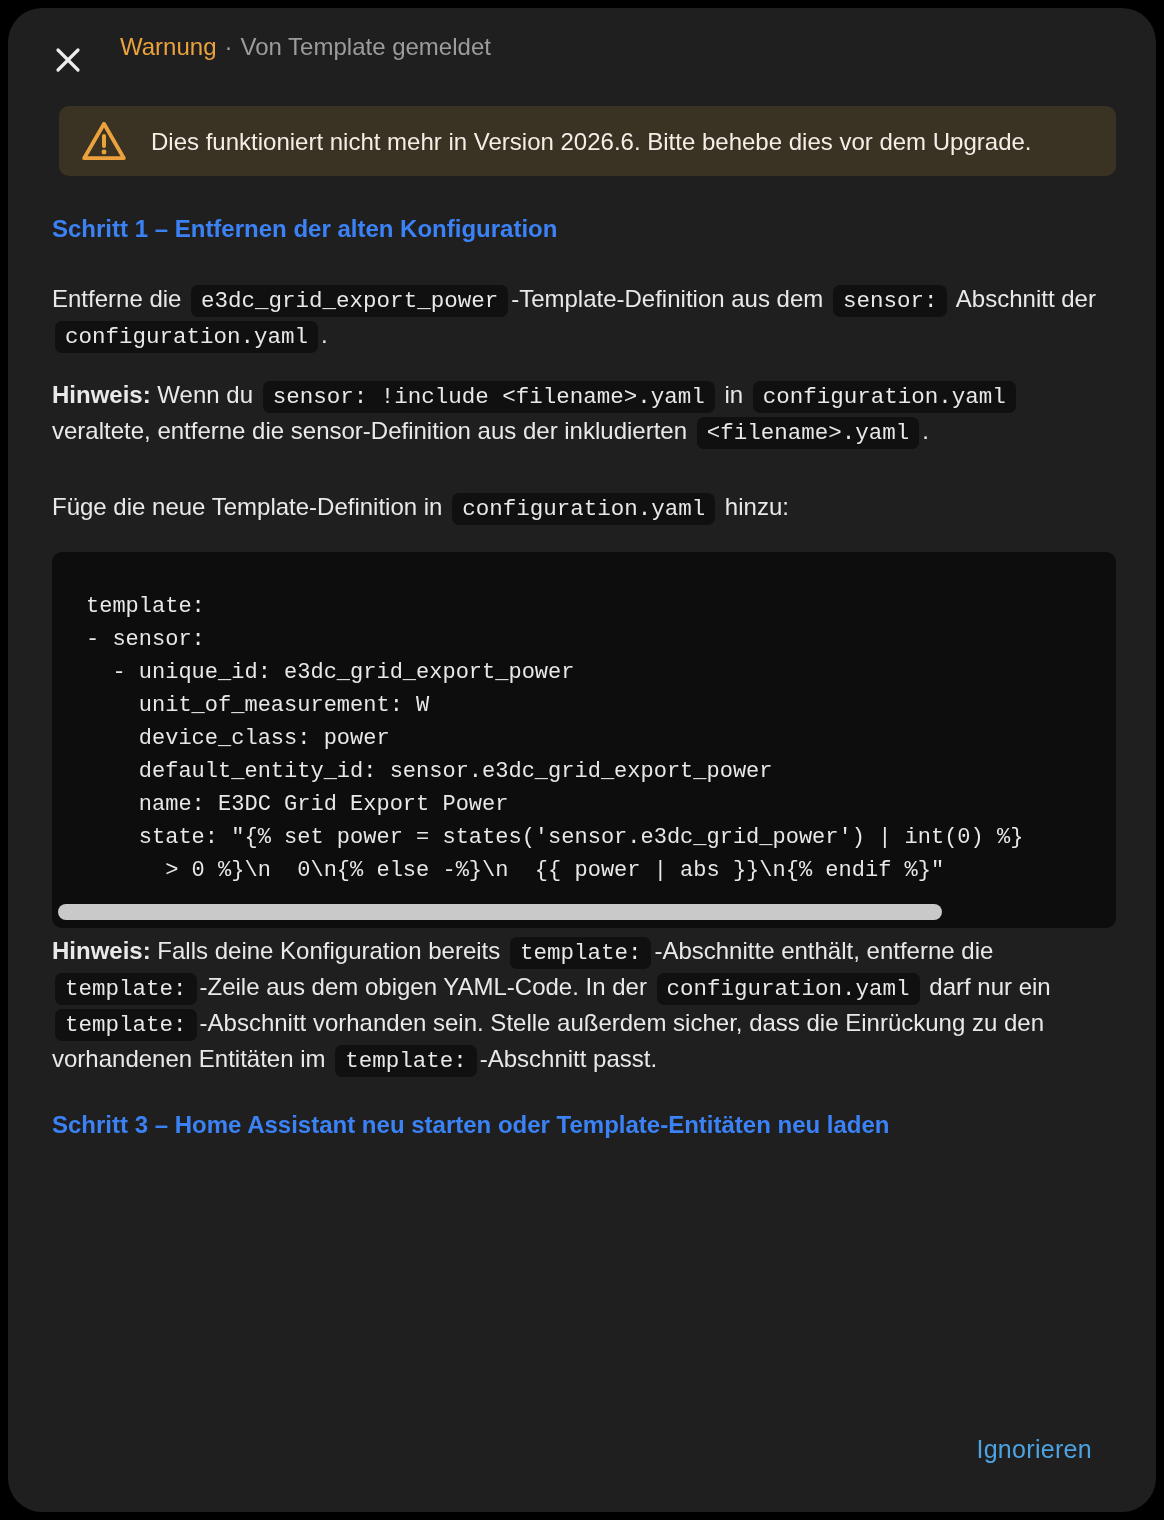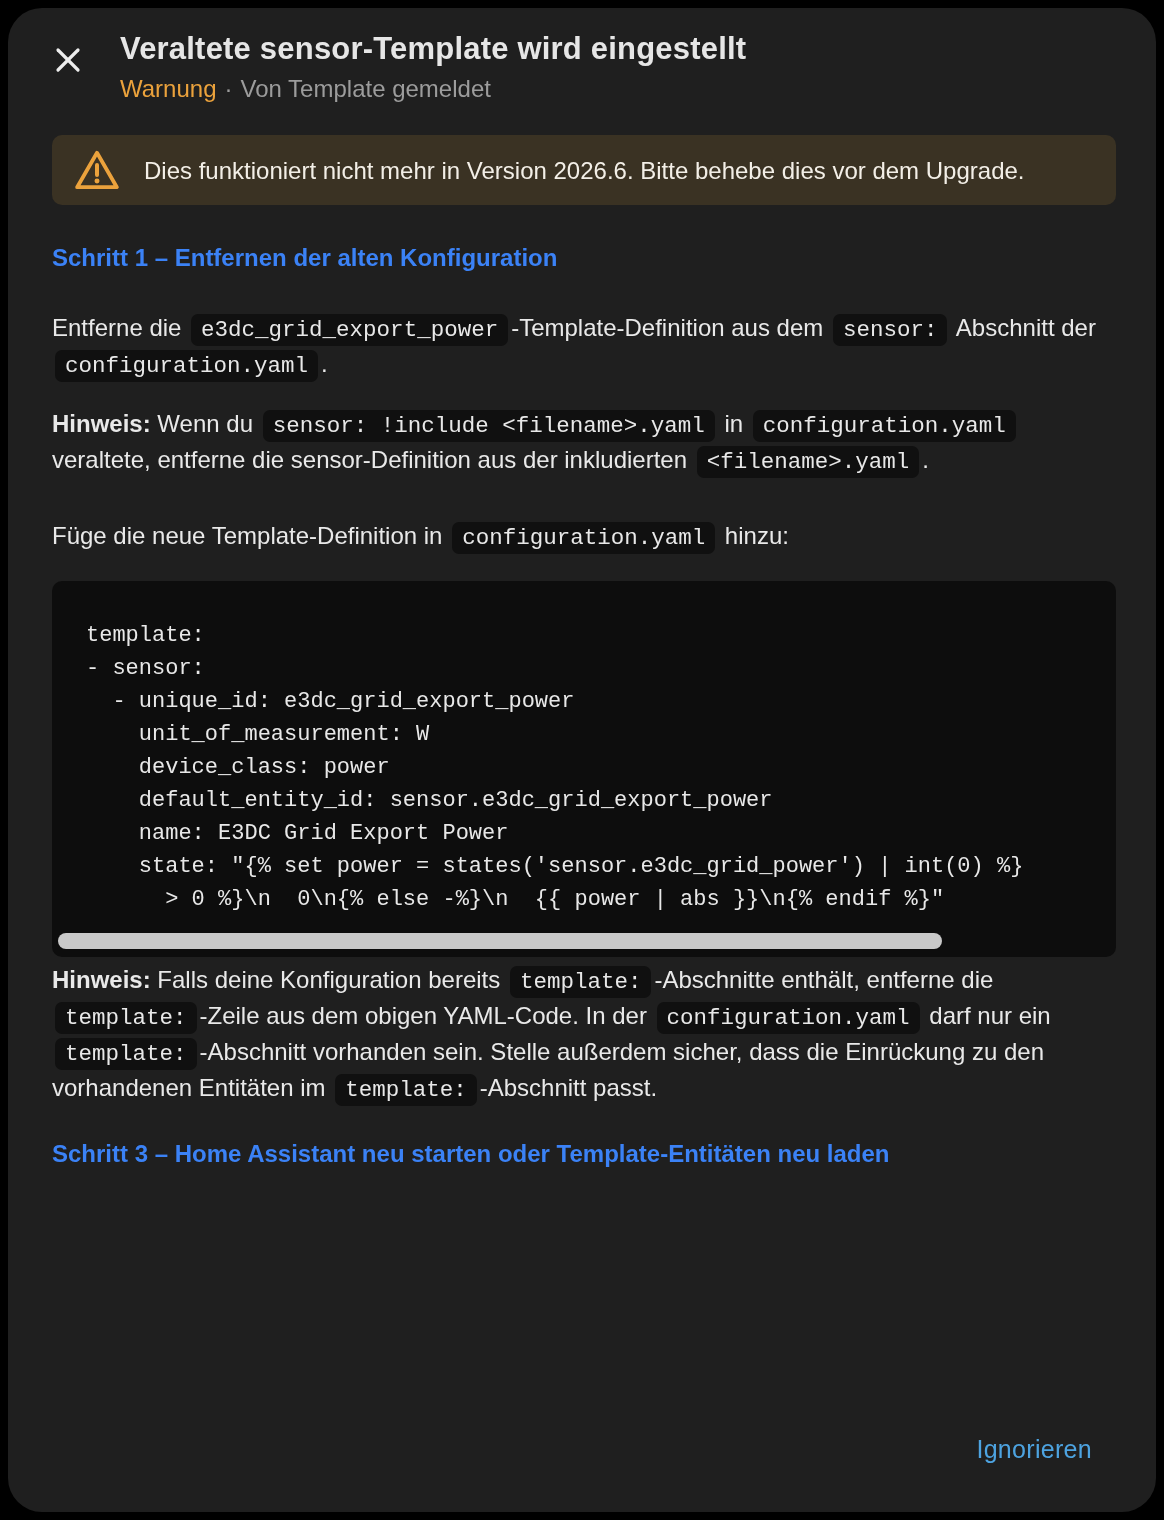--- a/index.html
+++ b/index.html
@@ -37,21 +37,21 @@
     width:32px;height:32px;display:flex;align-items:center;justify-content:center;flex:0 0 auto;
   }
   .titles{margin-left:36px;min-width:0;}
   .title{font-size:31px;font-weight:600;line-height:42px;color:#e6e6e6;letter-spacing:0.2px;}
   .subtitle{font-size:24px;line-height:32px;margin-top:3px;color:var(--secondary-text);}
   .subtitle .sev{color:var(--warning-accent);}
   .subtitle .sep{margin:0 8px;}
   
   .alert{
     margin-top:30px;background:var(--alert-background);border-radius:10px;
-    display:flex;align-items:center;gap:24px;padding:14px 22px;
+    display:flex;align-items:center;gap:24px;padding:14px 22px;margin-left:7px;
   }
   .alert-icon{flex:0 0 auto;display:flex;}
   .alert-text{font-size:24px;line-height:33px;color:#f3efe7;}
   
   .rich{font-size:24px;line-height:34px;color:#e9e9e9;margin:0;}
   .rich .b{font-weight:700;}
   code.chip{
     font-family:"Liberation Mono","DejaVu Sans Mono",monospace;
     font-size:22.5px;
     background:var(--chip-background);
@@ -107,21 +107,20 @@
   <div class="header">
     <button class="close-btn" aria-label="close">
       <span style="display:flex;">
         <svg width="30" height="30" viewBox="0 0 30 30">
           <line x1="5" y1="5" x2="25" y2="25" stroke="#ededed" stroke-width="3.2" stroke-linecap="round"></line>
           <line x1="25" y1="5" x2="5" y2="25" stroke="#ededed" stroke-width="3.2" stroke-linecap="round"></line>
         </svg>
       </span>
     </button>
     <div class="titles">
-      <div class="title">Veraltete sensor-Template wird eingestellt</div>
       <div class="subtitle">
         <span class="sev">Warnung</span><span class="sep">·</span><span>Von Template gemeldet</span>
       </div>
     </div>
   </div>
 
   <div class="alert">
     <span class="alert-icon">
       <svg width="46" height="42" viewBox="0 0 24 22">
         <path d="M12 2 L22.4 20 H1.6 Z" fill="none" stroke="var(--warning-accent)" stroke-width="2" stroke-linejoin="round"></path>

